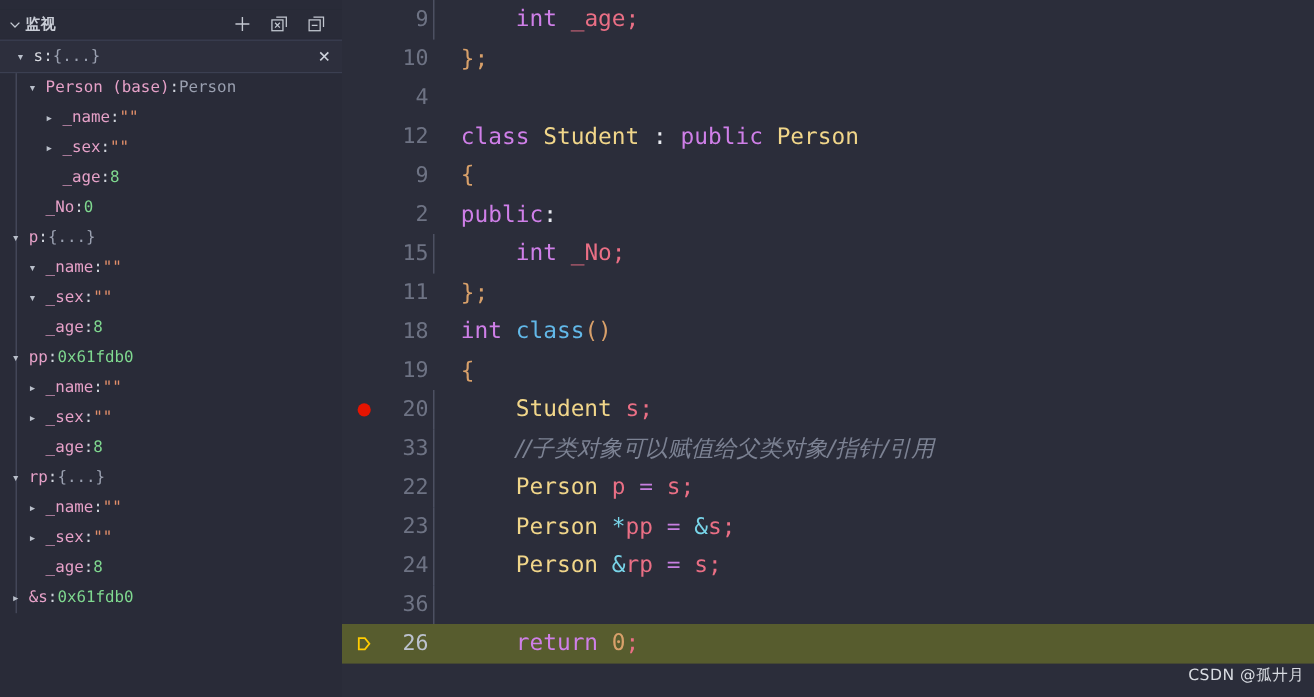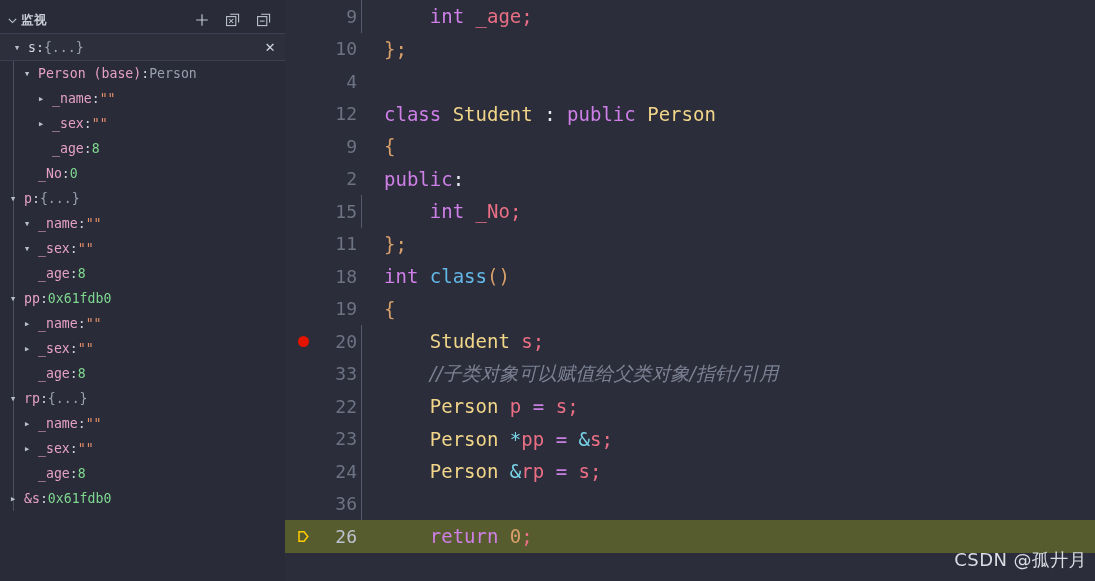--- a/index.html
+++ b/index.html
@@ -215,21 +215,21 @@
   .t-punc { color: #ea6f85; }   
   .t-num  { color: #d8a06a; }
   .t-cmt  { color: #7c8293; font-style: italic; font-family: "DejaVu Sans", "Liberation Sans", sans-serif; }
   .t-plain{ color: #e8eaf0; }
 
   .watermark {
     position: absolute;
     right: 8px;
     bottom: 9px;
     font-family: "DejaVu Sans", "Liberation Sans", sans-serif;
-    font-size: 18px;
+    font-size: 13px;
     color: #d9dce2;
     letter-spacing: .4px;
     pointer-events: none;
   }
 </style>
 </head>
 <body>
 
 <div id="app">
 

